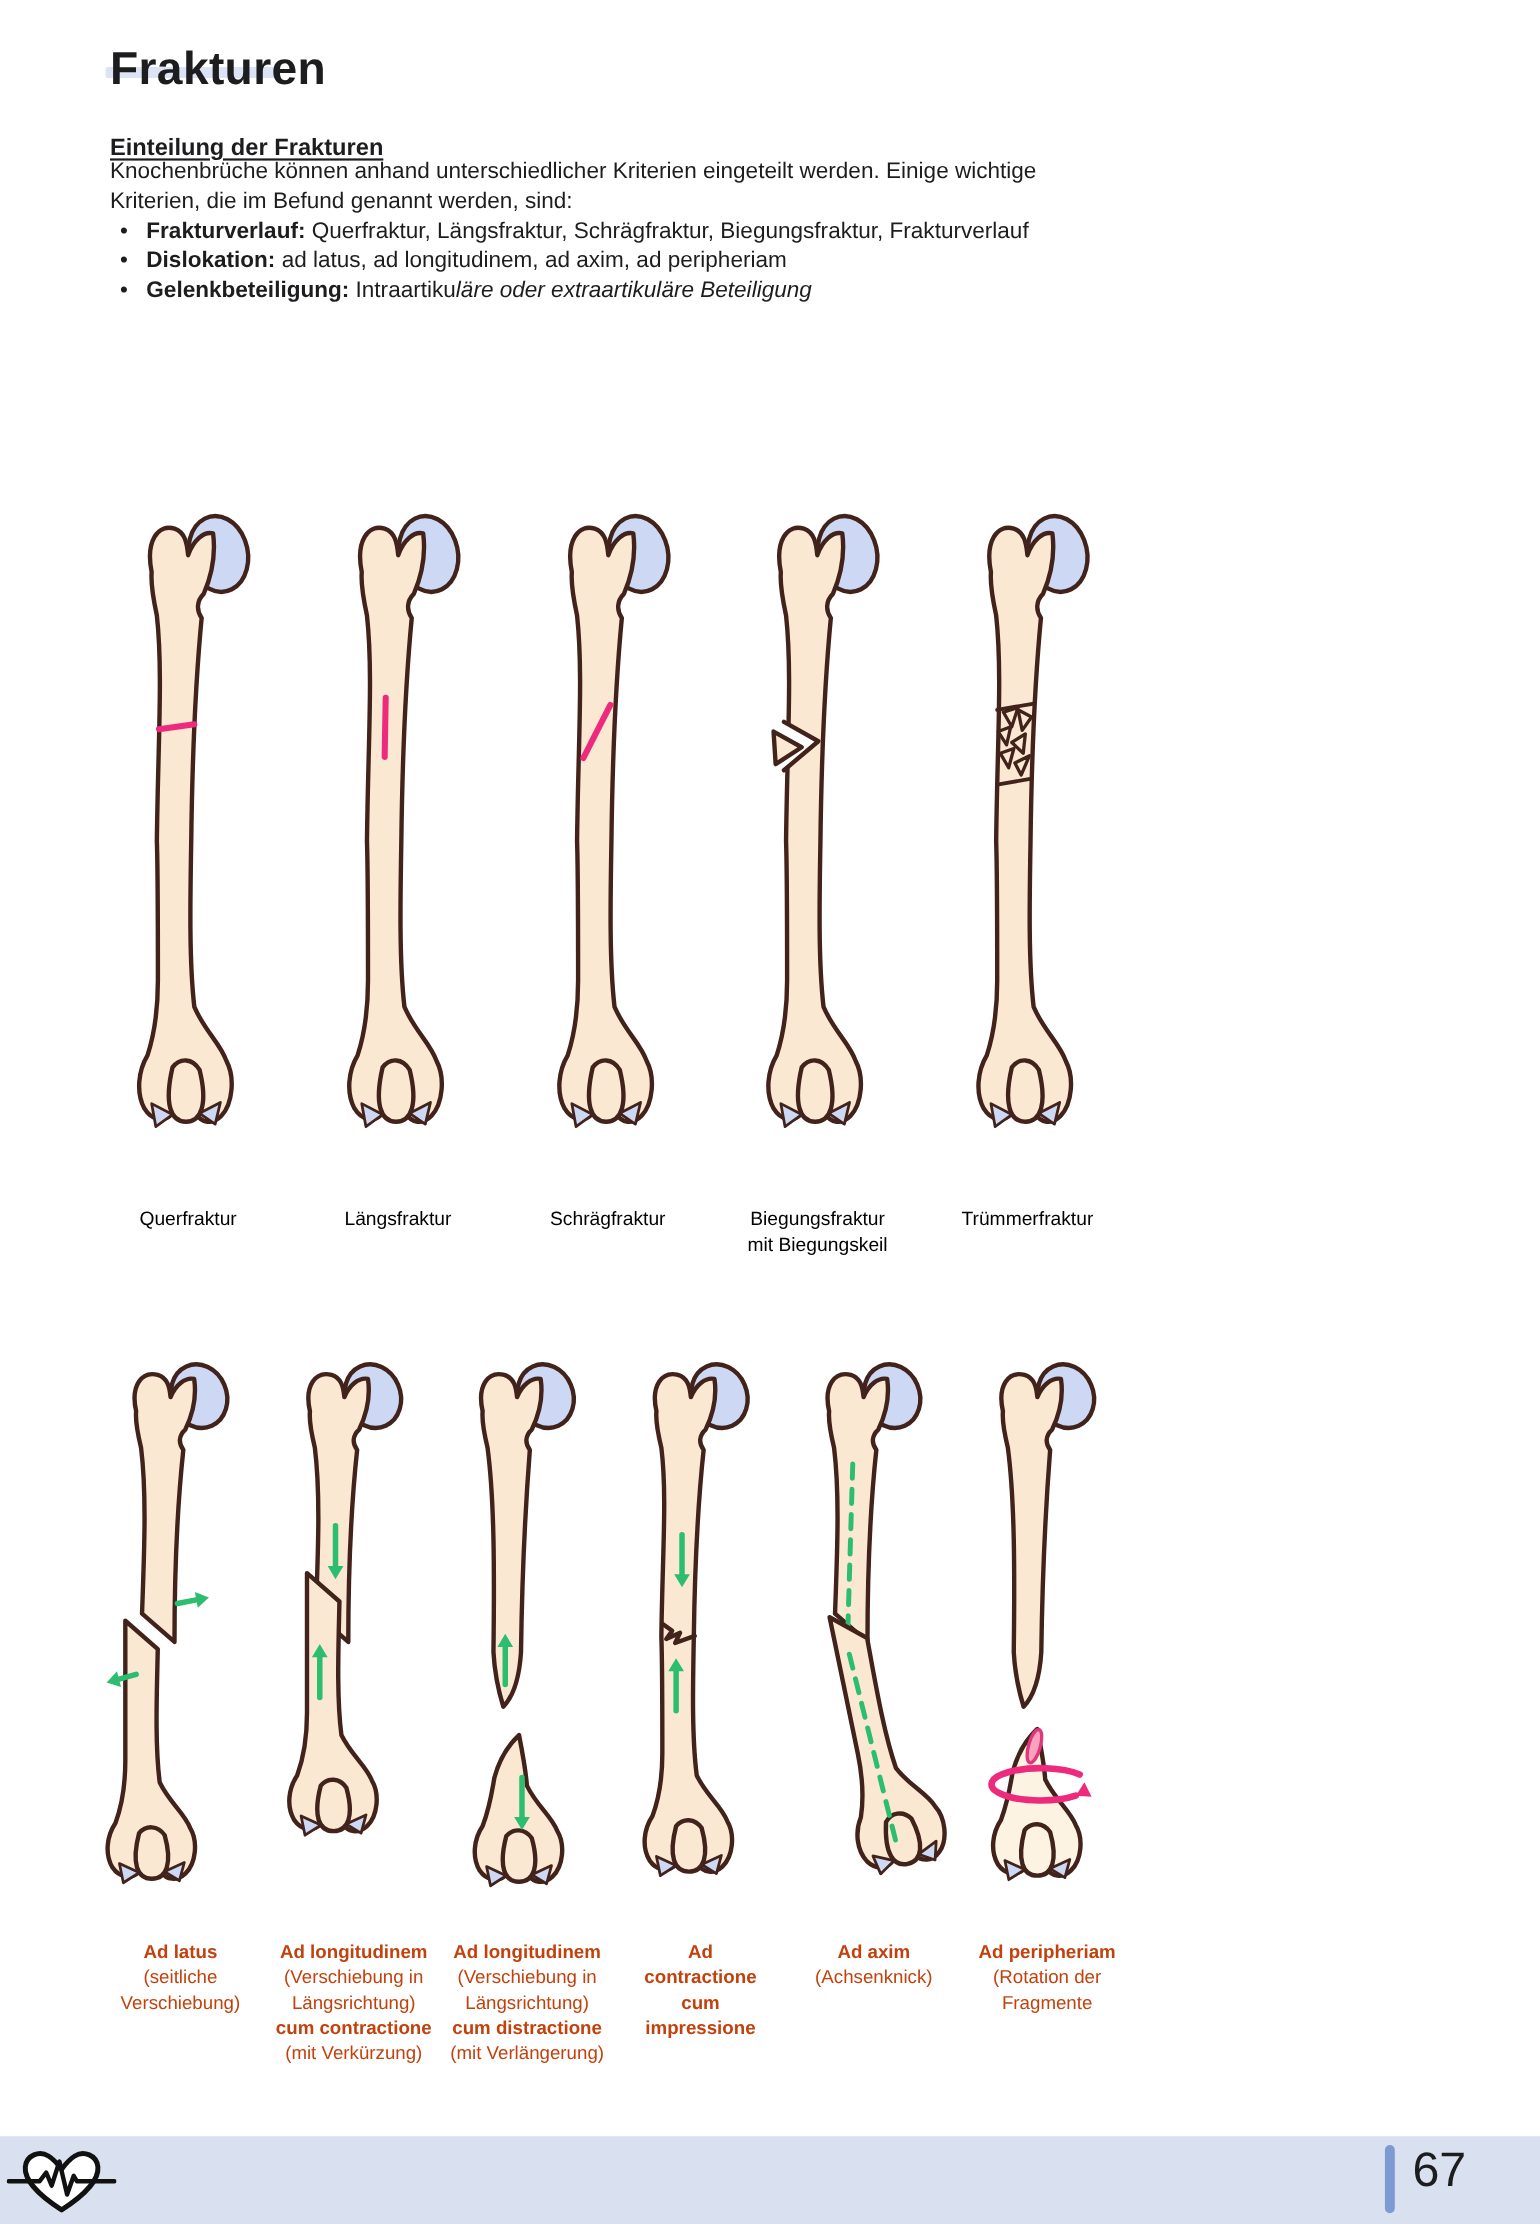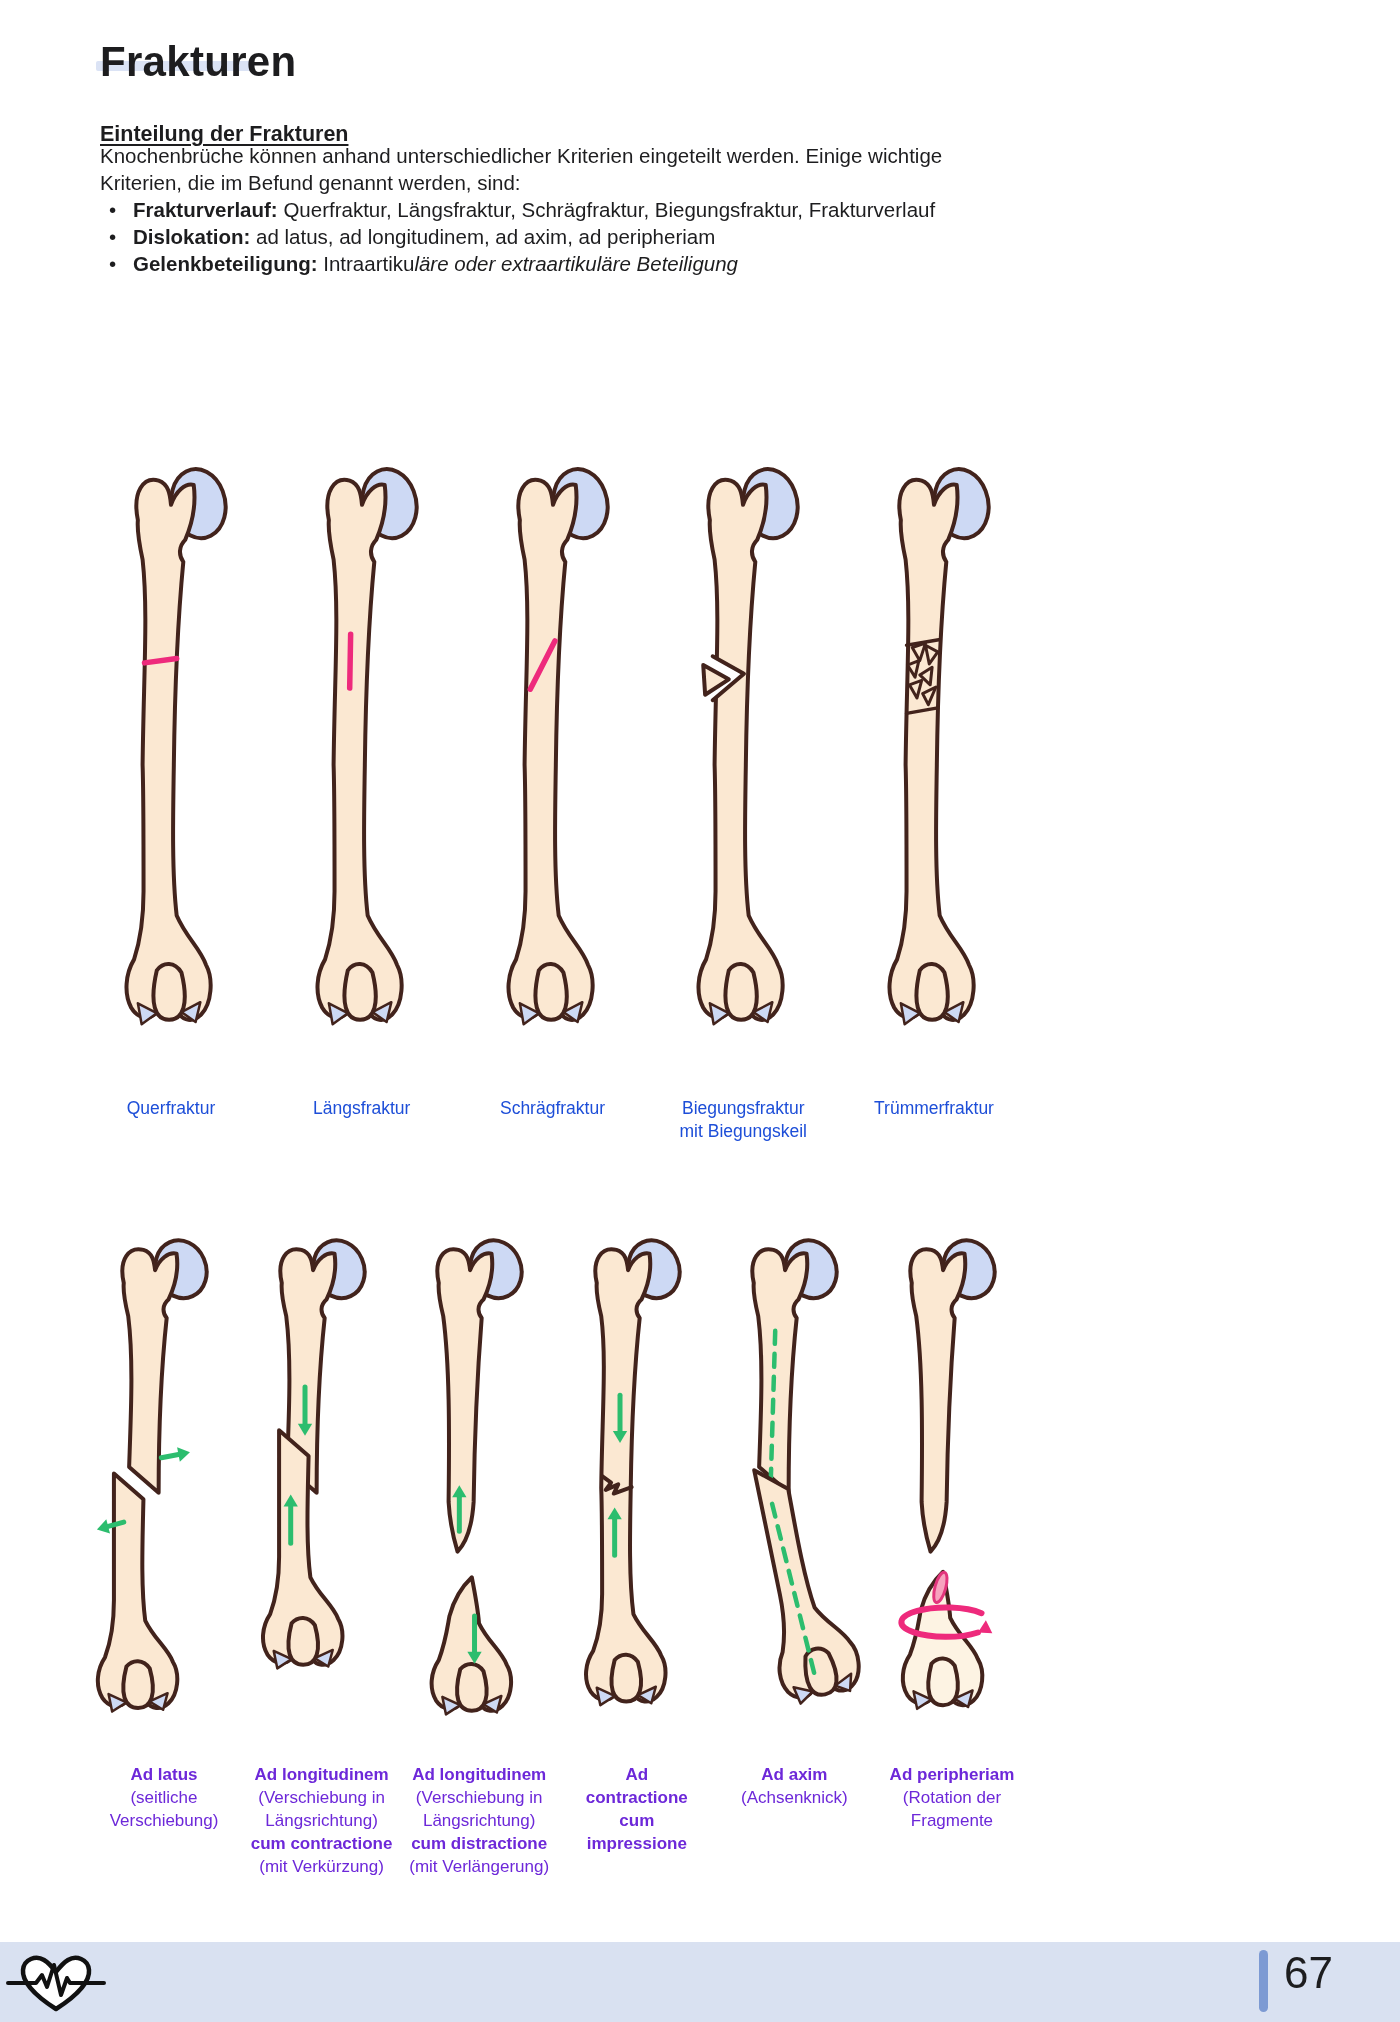--- a/index.html
+++ b/index.html
@@ -16,22 +16,22 @@
   .bullets li::before{content:"\2022";position:absolute;left:9px;top:0}
   .b{font-weight:700}
   .i{font-style:italic}
   .fig-row{position:absolute;display:flex;justify-content:space-between}
   .row1{left:100px;top:452px;width:905px}
   .row2{left:88px;top:1226px;width:940px}
   .fig{display:flex;flex-direction:column;align-items:center}
   .row1 .fig{width:142px}
   .row2 .fig{width:152px}
   .fig svg{display:block}
-  .cap1{margin-top:30px;font-size:17.5px;line-height:23px;text-align:center;color:#1d4ed8;width:150px}
-  .cap2{margin-top:22px;font-size:17px;line-height:23px;text-align:center;color:#6d28d9;width:150px}
+  .cap1{margin-top:30px;font-size:17.5px;line-height:23px;text-align:center;color:#000000;width:150px}
+  .cap2{margin-top:22px;font-size:17px;line-height:23px;text-align:center;color:#c2410c;width:150px}
   .cap2 .seg{display:block}
   .row2 .fig:nth-child(2) .cap2,
   .row2 .fig:nth-child(3) .cap2{width:172px}
   .row2 .fig:nth-child(4) .cap2{width:126px}
   .row2 .fig:nth-child(6) .cap2{width:162px}
   .footer-band{position:absolute;left:0;top:1942px;width:1400px;height:80px;background:#d9e1f1}
   .heart{position:absolute;left:6px;top:1951px}
   .page-bar{position:absolute;left:1259px;top:1950px;width:9px;height:62px;border-radius:5px;background:#7d9ad3}
   .page-num{position:absolute;left:1284px;top:1948px;font-size:44px;color:#1d1d1f}
 </style>

